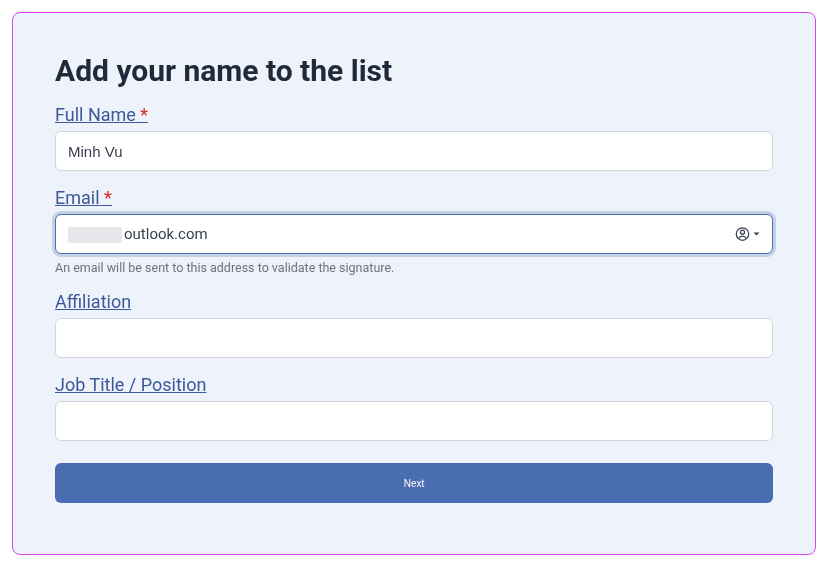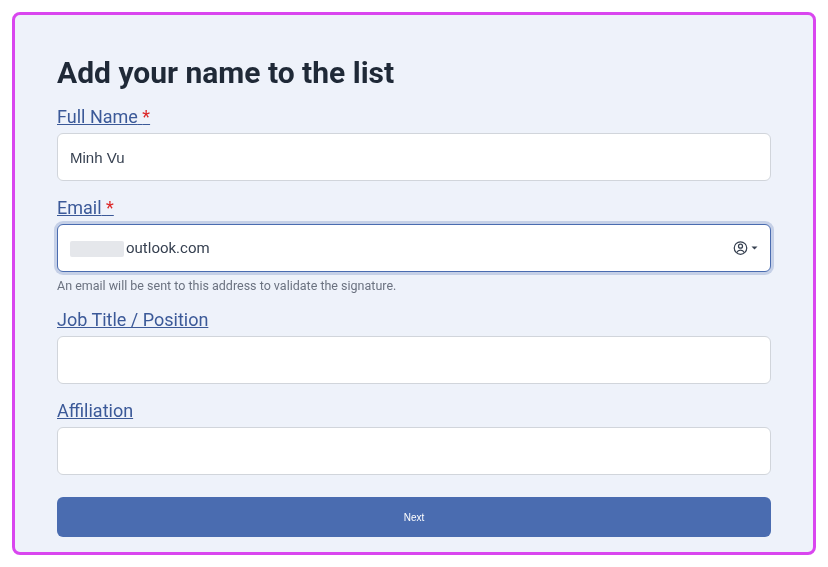--- a/index.html
+++ b/index.html
@@ -9,21 +9,21 @@
     }
     body {
       font-family: -apple-system, BlinkMacSystemFont, "Segoe UI", Roboto, "Helvetica Neue", Arial, sans-serif;
       background: #ffffff;
       padding: 12px;
       width: 828px;
       height: 567px;
     }
     .form-container {
       background: #eef2fa;
-      border: 3px solid #d946ef;
+      border: 1px solid #d946ef;
       border-radius: 8px;
       padding: 40px 42px;
       width: 804px;
       height: 543px;
     }
     .form-title {
       font-size: 30px;
       font-weight: 700;
       color: #1f2937;
       margin-bottom: 16px;
@@ -41,21 +41,21 @@
       font-size: 18px;
       color: #3b5998;
       margin-bottom: 6px;
       text-decoration: underline;
     }
     .required-star {
       color: #dc2626;
     }
     .form-input {
       width: 100%;
-      height: 48px;
+      height: 40px;
       padding: 8px 12px;
       font-size: 15px;
       color: #374151;
       background: #ffffff;
       border: 1px solid #d1d5db;
       border-radius: 6px;
       outline: none;
     }
     .form-input.focused {
       border: 1px solid #4a6cb0;
@@ -145,23 +145,23 @@
         </svg>
         <svg width="9" height="9" viewBox="0 0 12 12" fill="currentColor">
           <path d="M2 4 L6 8 L10 4 Z"></path>
         </svg>
       </div>
     </div>
     <p class="helper-text">An email will be sent to this address to validate the signature.</p>
   </div>
 
   <div class="form-group">
-    <label class="form-label">Job Title / Position</label>
+    <label class="form-label">Affiliation</label>
     <input type="text" class="form-input" value="" style="">
   </div>
 
   <div class="form-group">
-    <label class="form-label">Affiliation</label>
+    <label class="form-label">Job Title / Position</label>
     <input type="text" class="form-input" value="" style="">
   </div>
 
   <button class="submit-button">Next</button>
 </div>
 
 </body></html>

